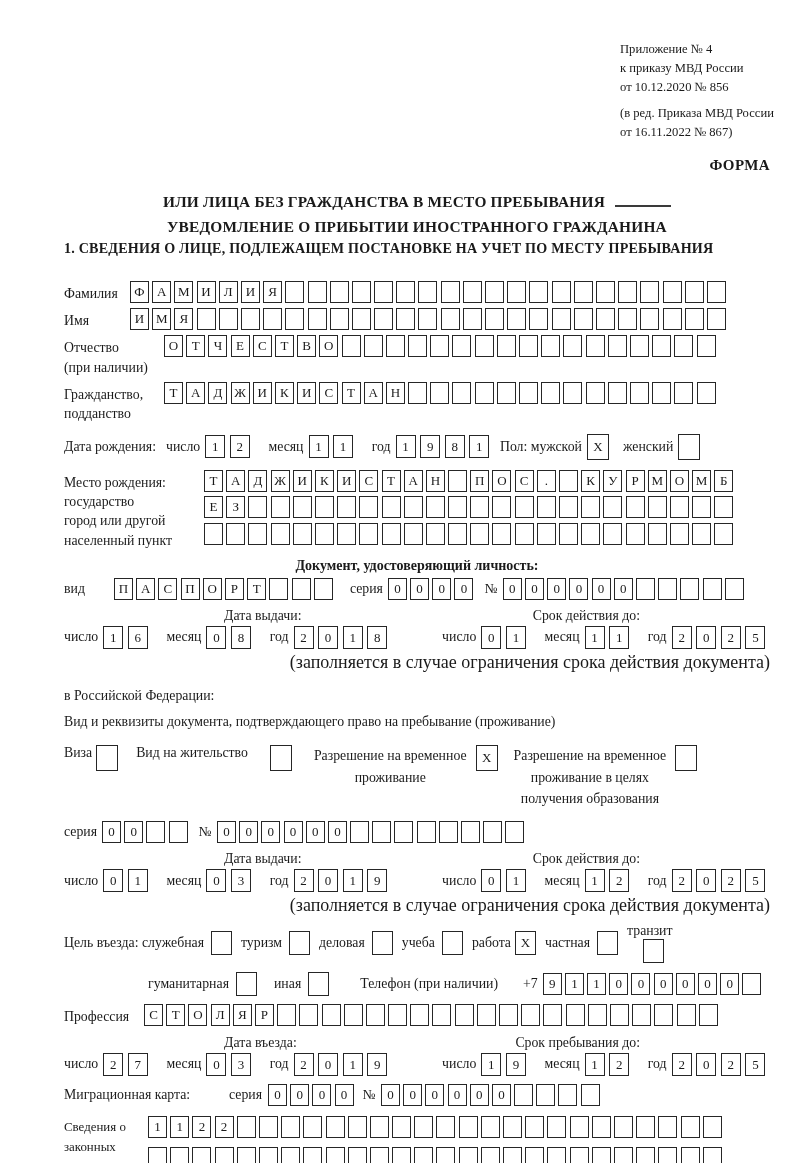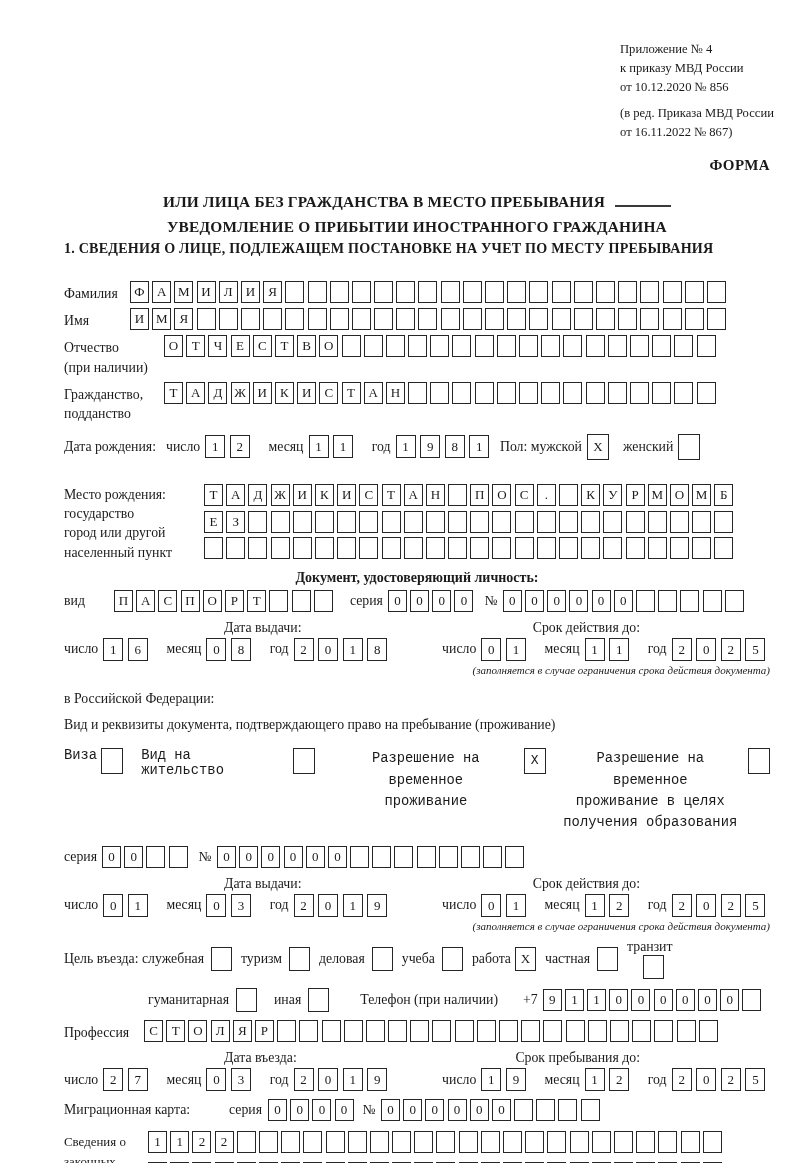--- a/index.html
+++ b/index.html
@@ -31,24 +31,24 @@
   .stack .boxes{margin-top:4.6px;}
   .stack .boxes:first-child{margin-top:0;}
   
   .dline{display:flex;align-items:center;margin-top:2px;}
   .dgrp{display:inline-flex;align-items:center;margin-right:14px;}
   .dlbl{margin-right:5px;}
   .dgrp .box{width:18px;height:21px;line-height:21px;margin-right:4.6px;}
   .dates-heads{display:flex;margin-top:8px;}
   .dh-left{margin-left:160px;}
   .dh-right{margin-left:auto;margin-right:130px;}
-  .note-right{text-align:right;font-size:11px;margin-top:3px;font-style:italic;}
+  .note-right{text-align:right;font-size:18px;margin-top:3px;}
   
   .optrow{display:flex;align-items:flex-start;margin-top:10px;}
-  .opt{display:flex;align-items:flex-start;font-family:Liberation Mono, monospace;}
+  .opt{display:flex;align-items:flex-start;}
   .opt .cb{margin-left:9px;}
   .cb .box{width:20px;height:24px;line-height:24px;margin-right:0;}
   .opt-lines{display:flex;flex-direction:column;align-items:center;text-align:center;line-height:1.55;}
   .copt{display:inline-flex;align-items:center;margin-right:9px;}
   .copt .cb{margin-left:7px;}
   .copt .cb .box{width:19px;height:22px;line-height:22px;}
   .intro{margin-top:10px;line-height:1.9;}
   .doc-heading{text-align:center;font-weight:bold;margin-top:8px;font-size:14px;}
   .inline-gap{width:14px;flex:none;}
   .small-gap{width:8px;flex:none;}
@@ -235,21 +235,21 @@
     <span class="dlbl">Пол: мужской</span>
     <span class="boxes cb">
         <span class="box">X</span>
       </span>
     <span class="dlbl" style="margin-left:14px;">женский</span>
     <span class="boxes cb">
         <span class="box"></span>
       </span>
   </div>
 
-  <div class="frow" style="margin-top:22px;align-items:center;">
+  <div class="frow" style="margin-top:10px;">
     <span class="flabel w140">
       <span style="display:block">Место рождения:</span>
       <span style="display:block">государство</span>
       <span style="display:block">город или другой</span>
       <span style="display:block">населенный пункт</span>
     </span>
     <span class="stack">
       <span class="boxes">
           <span class="box">Т</span>
           <span class="box">А</span>

